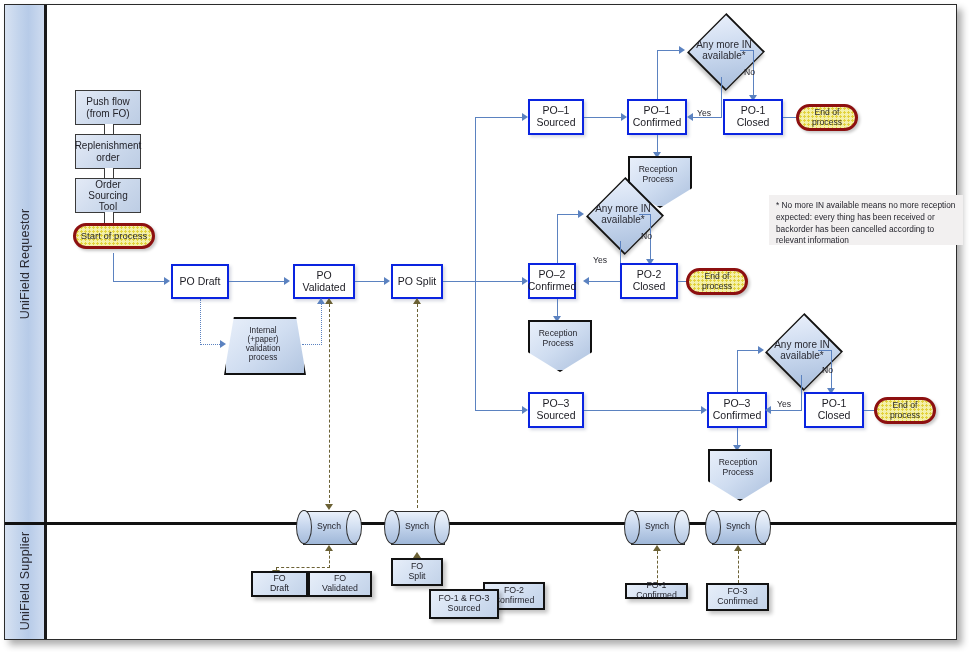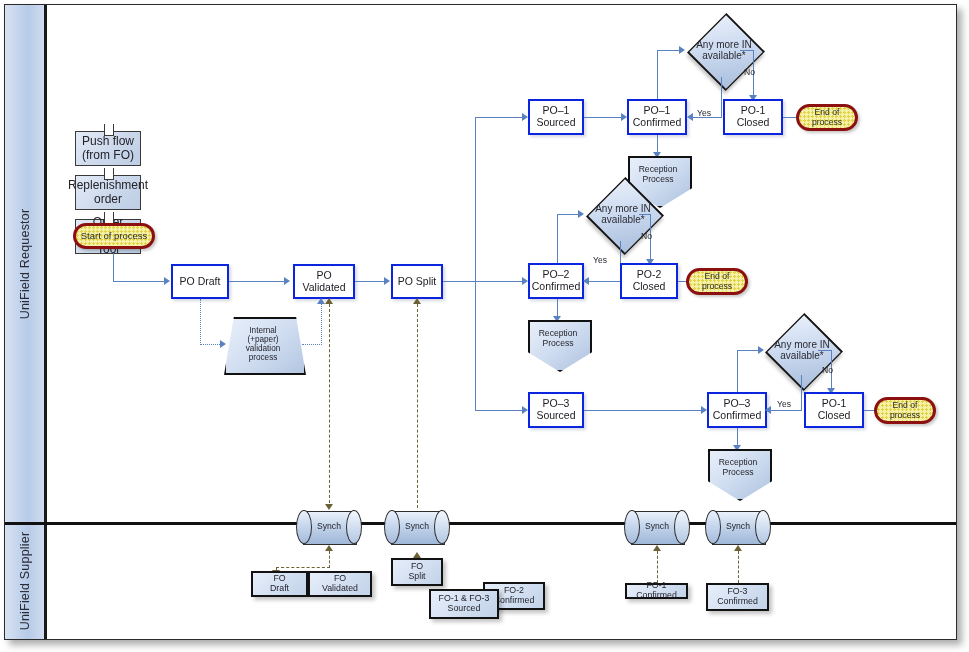--- a/index.html
+++ b/index.html
@@ -39,21 +39,21 @@
   .state{
     background:#ffffff;border:2.5px solid #0a24e0;
     font-size:10.5px;color:#1b1b22;
     box-shadow:2px 2px 3px rgba(30,40,90,.18);
   }
 
   
   .proc{
     background:linear-gradient(135deg,#e3eaf6 0%,#ccd9ec 55%,#bdcde4 100%);
     border:1.3px solid #3a3a3a;
-    font-size:12px;color:#23232a;margin-top:41px;
+    font-size:10px;color:#23232a;
   }
 
   
   .term{
     border:3px solid #8d1010;border-radius:999px;
     font-size:9.5px;color:#2a2a2a;
     background-color:#f4f0a8;
     background-image:
       radial-gradient(circle at 1.5px 1.5px,#e2d23d 1.1px,transparent 1.2px);
     background-size:4px 4px;
@@ -260,21 +260,21 @@
 process</div>
 
   <div class="v" style="left:652px;top:130px;height:19px;"></div>
   <div class="arr d" style="left:648px;top:147px;"></div>
   <div class="plate shape" style="left:623px;top:151px;">
     <div class="pshape"></div>
     <div class="ptxt" style="white-space:pre-line;">Reception
 Process</div>
   </div>
 
-  <div class="shape state" style="left:523px;top:258px;width:56px;height:36px;white-space:pre-line;">PO–2
+  <div class="shape state" style="left:523px;top:258px;width:48px;height:36px;white-space:pre-line;">PO–2
 Confirmed</div>
 
   <div class="v" style="left:552px;top:209px;height:49px;"></div>
   <div class="h" style="left:552px;top:209px;width:22px;"></div>
   <div class="arr r" style="left:573px;top:205px;"></div>
 
   <div class="diamond shape" style="left:581px;top:182px;">
     <div class="dshape"></div>
     <div class="dtxt" style="white-space:pre-line;">Any more IN
 available*</div>
@@ -342,20 +342,21 @@
 process</div>
 
   <div class="v" style="left:732px;top:423px;height:19px;"></div>
   <div class="arr d" style="left:728px;top:440px;"></div>
   <div class="plate shape" style="left:703px;top:444px;">
     <div class="pshape"></div>
     <div class="ptxt" style="white-space:pre-line;">Reception
 Process</div>
   </div>
 
+  <div class="note" style="left:764px;top:190px;width:194px;height:50px;">* No more IN available means no more reception expected: every thing has been received or backorder has been cancelled according to relevant information</div>
 
   <div class="cyl shape" style="left:298px;top:506px;">
     <div class="cbody"></div>
     <div class="cleft"></div>
     <div class="cright"></div>
     <div class="ctxt">Synch</div>
   </div>
   <div class="cyl shape" style="left:386px;top:506px;">
     <div class="cbody"></div>
     <div class="cleft"></div>

